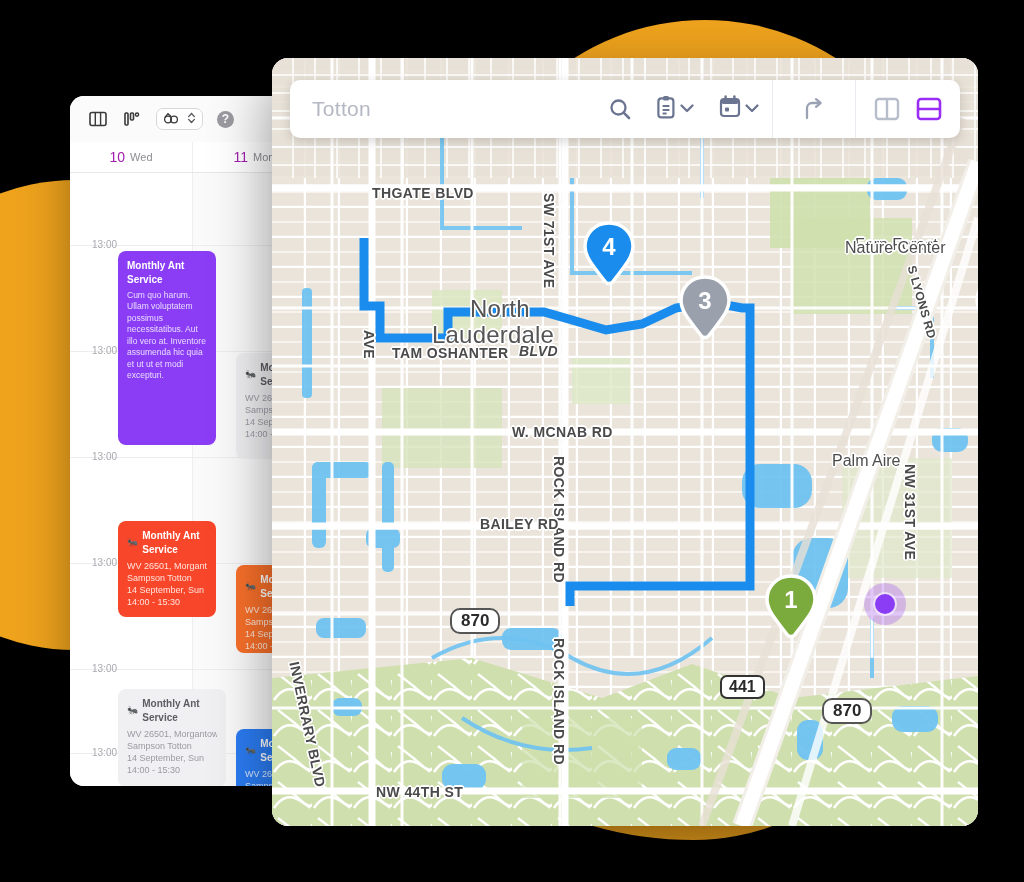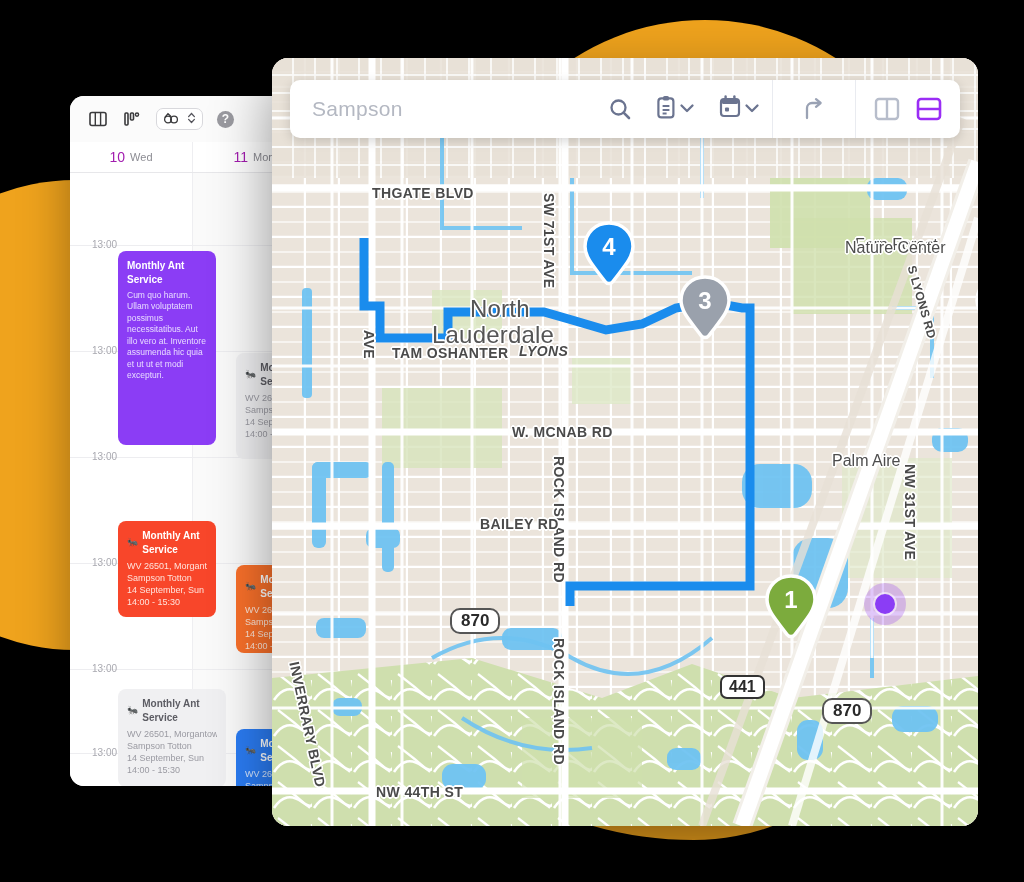--- a/index.html
+++ b/index.html
@@ -354,40 +354,40 @@
 
     <div class="userdot" style="left:592px;top:525px;">
       <i></i>
     </div>
 
     <div class="mlbl road" style="left:100px;top:127px;">THGATE BLVD</div>
     <div class="mlbl road vert" style="left:285px;top:135px;transform:rotate(90deg);">SW 71ST AVE</div>
     <div class="mlbl city" style="left:198px;top:237px;">North</div>
     <div class="mlbl city" style="left:160px;top:263px;">Lauderdale</div>
     <div class="mlbl road" style="left:120px;top:287px;">TAM OSHANTER</div>
-    <div class="mlbl road" style="left:247px;top:285px;font-style:italic;">LYONS</div>
+    <div class="mlbl road" style="left:247px;top:285px;font-style:italic;">BLVD</div>
     <div class="mlbl road vert" style="left:105px;top:272px;transform:rotate(90deg);">AVE</div>
     <div class="mlbl place" style="left:583px;top:178px;">Fern Forest</div>
     <div class="mlbl place" style="left:573px;top:181px;">Nature Center</div>
     <div class="mlbl small vert" style="left:646px;top:206px;transform:rotate(74deg);">S LYONS RD</div>
     <div class="mlbl road" style="left:240px;top:366px;">W. MCNAB RD</div>
     <div class="mlbl road vert" style="left:295px;top:398px;transform:rotate(90deg);">ROCK ISLAND RD</div>
     <div class="mlbl road" style="left:208px;top:458px;">BAILEY RD</div>
     <div class="mlbl place" style="left:560px;top:394px;">Palm Aire</div>
     <div class="mlbl road vert" style="left:646px;top:406px;transform:rotate(90deg);">NW 31ST AVE</div>
     <div class="mlbl road vert" style="left:30px;top:602px;transform:rotate(78deg);">INVERRARY BLVD</div>
     <div class="mlbl road vert" style="left:295px;top:580px;transform:rotate(90deg);">ROCK ISLAND RD</div>
     <div class="mlbl road" style="left:104px;top:726px;">NW 44TH ST</div>
 
     <div class="shield" style="left:178px;top:550px;">870</div>
     <div class="shield us" style="left:448px;top:617px;">441</div>
     <div class="shield" style="left:550px;top:640px;">870</div>
 
     <div class="maptoolbar">
-      <span class="search-ph">Sampson</span>
+      <span class="search-ph">Totton</span>
       <span class="tb-spacer"></span>
 
       <span class="mt-btn">
         <svg width="24" height="24" viewBox="0 0 24 24">
             <circle cx="10.5" cy="10.5" r="7" fill="none" stroke="#6b7490" stroke-width="2.3"></circle>
             <line x1="15.6" y1="15.6" x2="21" y2="21" stroke="#6b7490" stroke-width="2.6" stroke-linecap="round"></line>
           </svg>
       </span>
 
       <span class="mt-btn">

